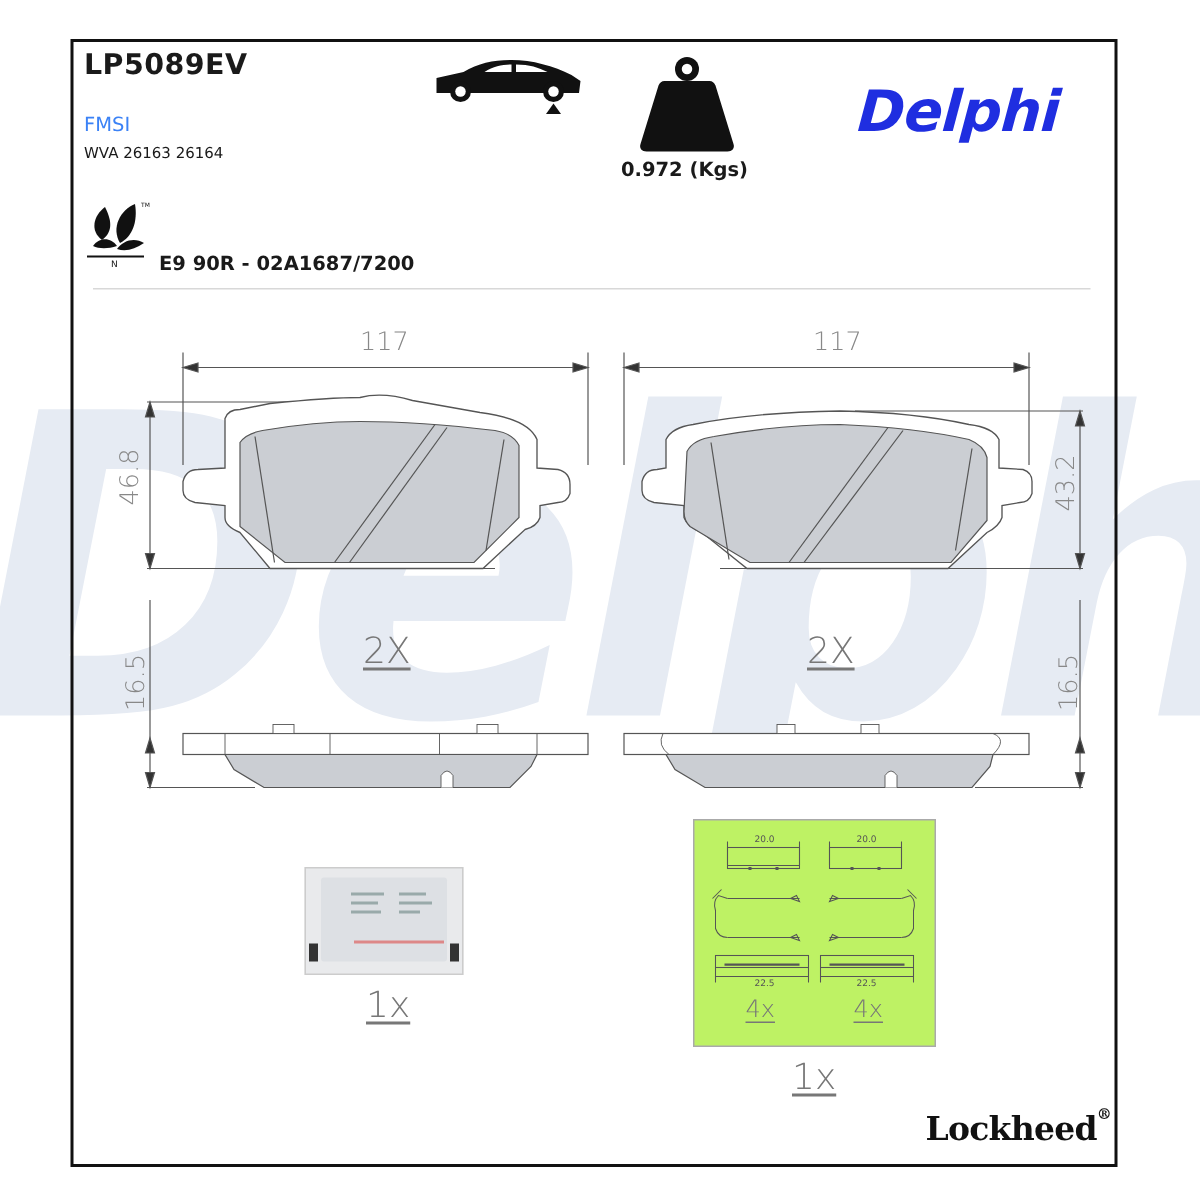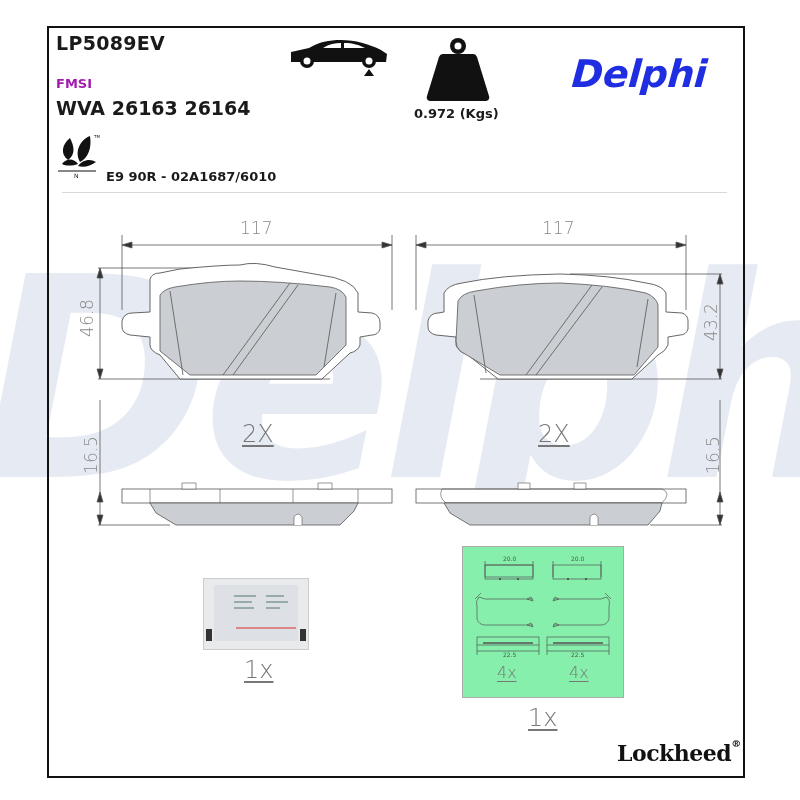--- a/index.html
+++ b/index.html
@@ -1,32 +1,32 @@
 <!DOCTYPE html>
 <html><head>
   <meta charset="utf-8">
   <style>
     html, body { margin:0; padding:0; background:#ffffff; }
     body { width:800px; height:800px; position:relative; overflow:hidden; font-family:"DejaVu Sans", sans-serif; }
     .watermark { position:absolute; left:0; top:255px; width:800px; height:240px; z-index:0; }
     .frame { position:absolute; left:47px; top:26px; width:694px; height:748px; border:2px solid #111; z-index:1; }
     .abs { position:absolute; }
     .part-no { left:56px; top:32px; font-size:19px; font-weight:bold; color:#1a1a1a; letter-spacing:0.3px; }
-    .fmsi { left:56px; top:76px; font-size:13px; font-weight:bold; color:#a21caf; }
-    .wva { left:56px; top:97px; font-size:19px; font-weight:bold; color:#1a1a1a; }
+    .fmsi { left:56px; top:76px; font-size:13px; font-weight:normal; color:#3b82f6; }
+    .wva { left:56px; top:97px; font-size:10px; font-weight:normal; color:#1a1a1a; }
     .ecer { left:106px; top:169px; font-size:13px; font-weight:bold; color:#1a1a1a; }
     .weight-label { left:414px; top:106px; font-size:13px; font-weight:bold; color:#1a1a1a; }
     .brand { left:572px; top:52px; font-size:38px; font-weight:bold; font-style:italic; color:#1f2ee0; letter-spacing:-0.5px; transform:skewX(-4deg); }
     .lockheed { left:617px; top:740px; font-family:"DejaVu Serif", serif; font-size:22px; font-weight:bold; color:#111; letter-spacing:-0.5px; }
     .lockheed sup { font-size:10px; vertical-align:top; position:relative; top:-2px; }
     .hr { left:62px; top:192px; width:665px; height:1px; background:#d8d8d8; }
     .qty { font-family:"DejaVu Sans", sans-serif; font-size:24px; color:#777; text-decoration:underline; text-underline-offset:3px; font-weight:200; }
     .dim { font-family:"DejaVu Sans", sans-serif; font-size:17px; color:#888; font-weight:200; }
     .dim-v { transform:rotate(-90deg); transform-origin:center; }
-    .kit-box { left:462px; top:546px; width:160px; height:150px; border:1px solid #aaa; background:#86efac; }
+    .kit-box { left:462px; top:546px; width:160px; height:150px; border:1px solid #aaa; background:#bef264; }
     .sachet { left:203px; top:578px; width:104px; height:70px; background:#e9eaec; border:1px solid #ccc; }
     .sachet-inner { position:absolute; left:10px; top:6px; width:84px; height:56px; background:#dde0e4; border-radius:2px; }
     .sachet-line { position:absolute; height:2px; background:#9aa; }
     .sachet-red { position:absolute; left:22px; top:42px; width:60px; height:2px; background:#d88; }
     .sachet-tab { position:absolute; bottom:8px; width:6px; height:12px; background:#333; }
   </style>
 </head>
 <body>
 
 <svg class="watermark" viewBox="0 0 800 240">
@@ -41,21 +41,21 @@
 
 <svg class="abs" style="left:56px;top:132px;z-index:2" width="46" height="46" viewBox="0 0 46 46">
   <path d="M12 28 C4 22 6 12 14 6 C18 14 20 22 12 28 Z" fill="#111"></path>
   <path d="M24 30 C18 20 24 8 34 4 C36 16 32 26 24 30 Z" fill="#111"></path>
   <path d="M6 32 C10 26 18 26 22 32 C16 34 10 34 6 32 Z" fill="#111"></path>
   <path d="M22 34 C26 28 34 26 40 30 C34 34 28 36 22 34 Z" fill="#111"></path>
   <line x1="2" y1="39" x2="40" y2="39" stroke="#111" stroke-width="1.2"></line>
   <text x="18" y="46" font-size="6" fill="#111" font-family="DejaVu Sans, sans-serif">N</text>
   <text x="38" y="6" font-size="4" fill="#111" font-family="DejaVu Sans, sans-serif">TM</text>
 </svg>
-<div class="abs ecer" style="z-index:2">E9 90R - 02A1687/6010</div>
+<div class="abs ecer" style="z-index:2">E9 90R - 02A1687/7200</div>
 
 <svg class="abs" style="left:289px;top:36px;z-index:2" width="100" height="42" viewBox="0 0 100 42">
   <path d="M2 16 L20 12 C30 6 40 4 52 4 C66 4 80 8 92 14 L98 18 L97 26 L2 26 Z" fill="#111"></path>
   <path d="M34 12 C40 8 46 7 52 7 L52 12 Z M55 7 C64 7 70 9 76 12 L55 12 Z" fill="#fff"></path>
   <circle cx="18" cy="25" r="7" fill="#111"></circle>
     <circle cx="18" cy="25" r="3.5" fill="#fff"></circle>
   <circle cx="80" cy="25" r="7" fill="#111"></circle>
     <circle cx="80" cy="25" r="3.5" fill="#fff"></circle>
   <polygon points="80,33 75,40 85,40" fill="#111"></polygon>
 </svg>

